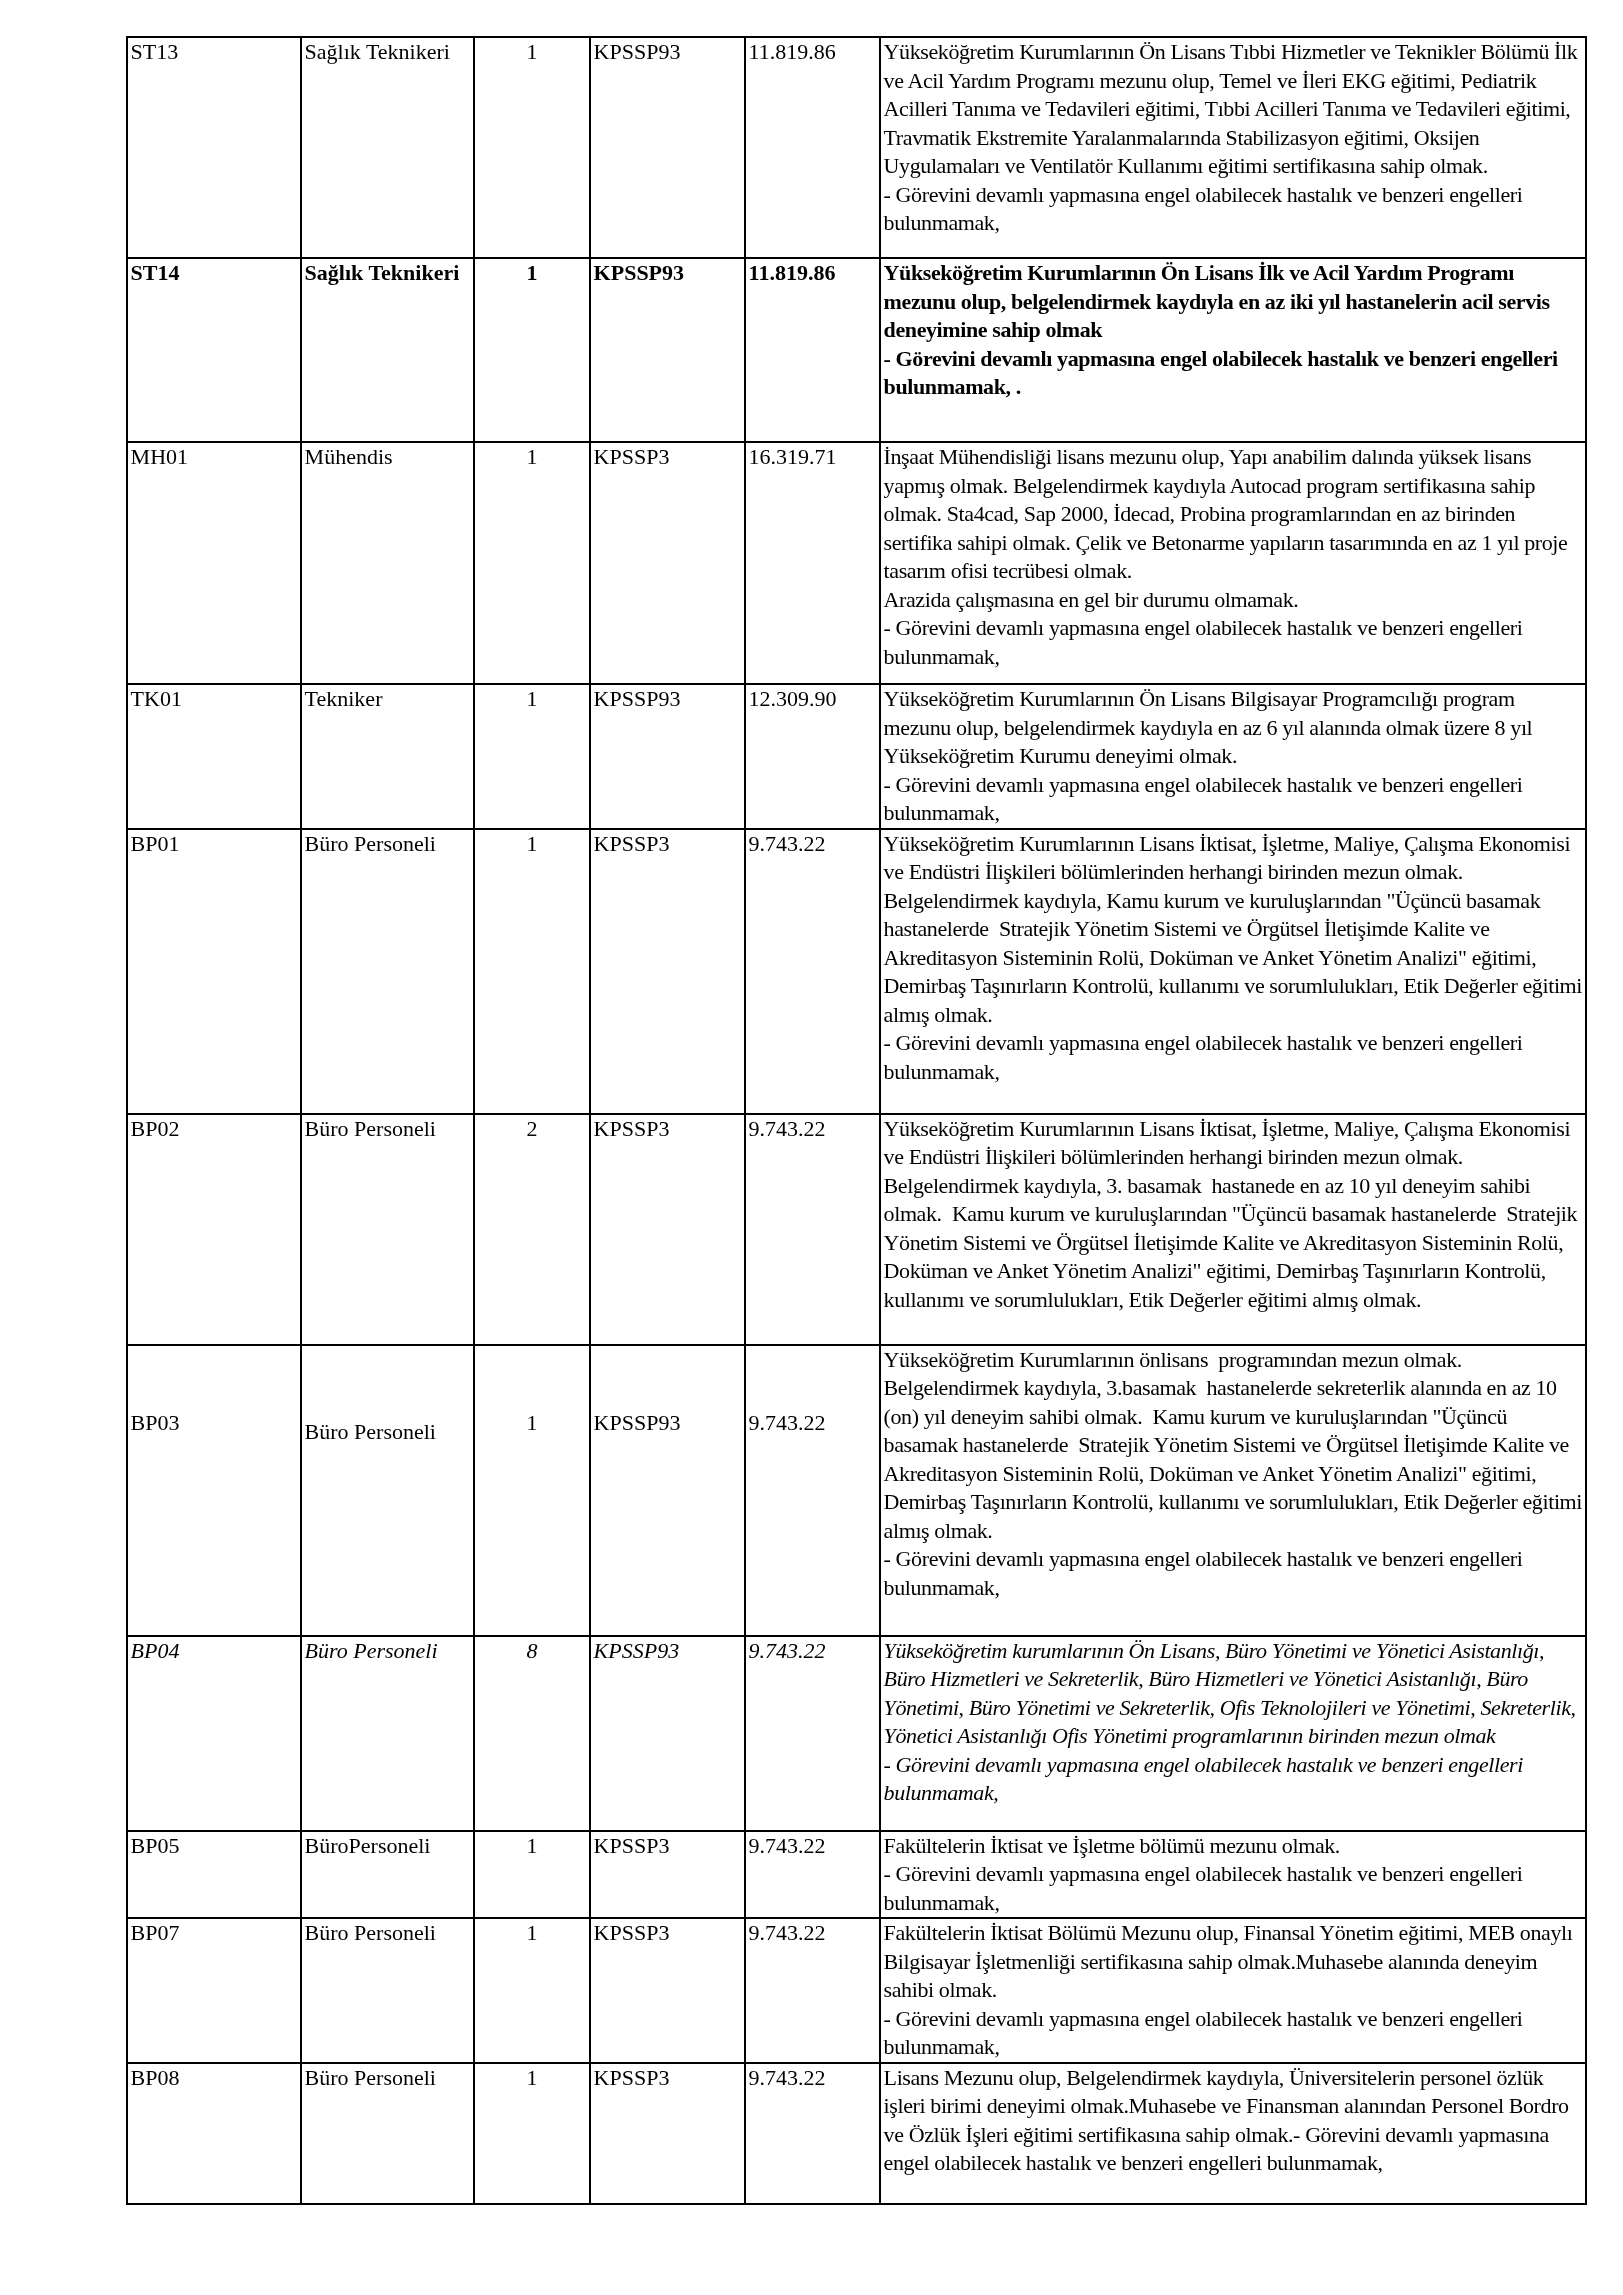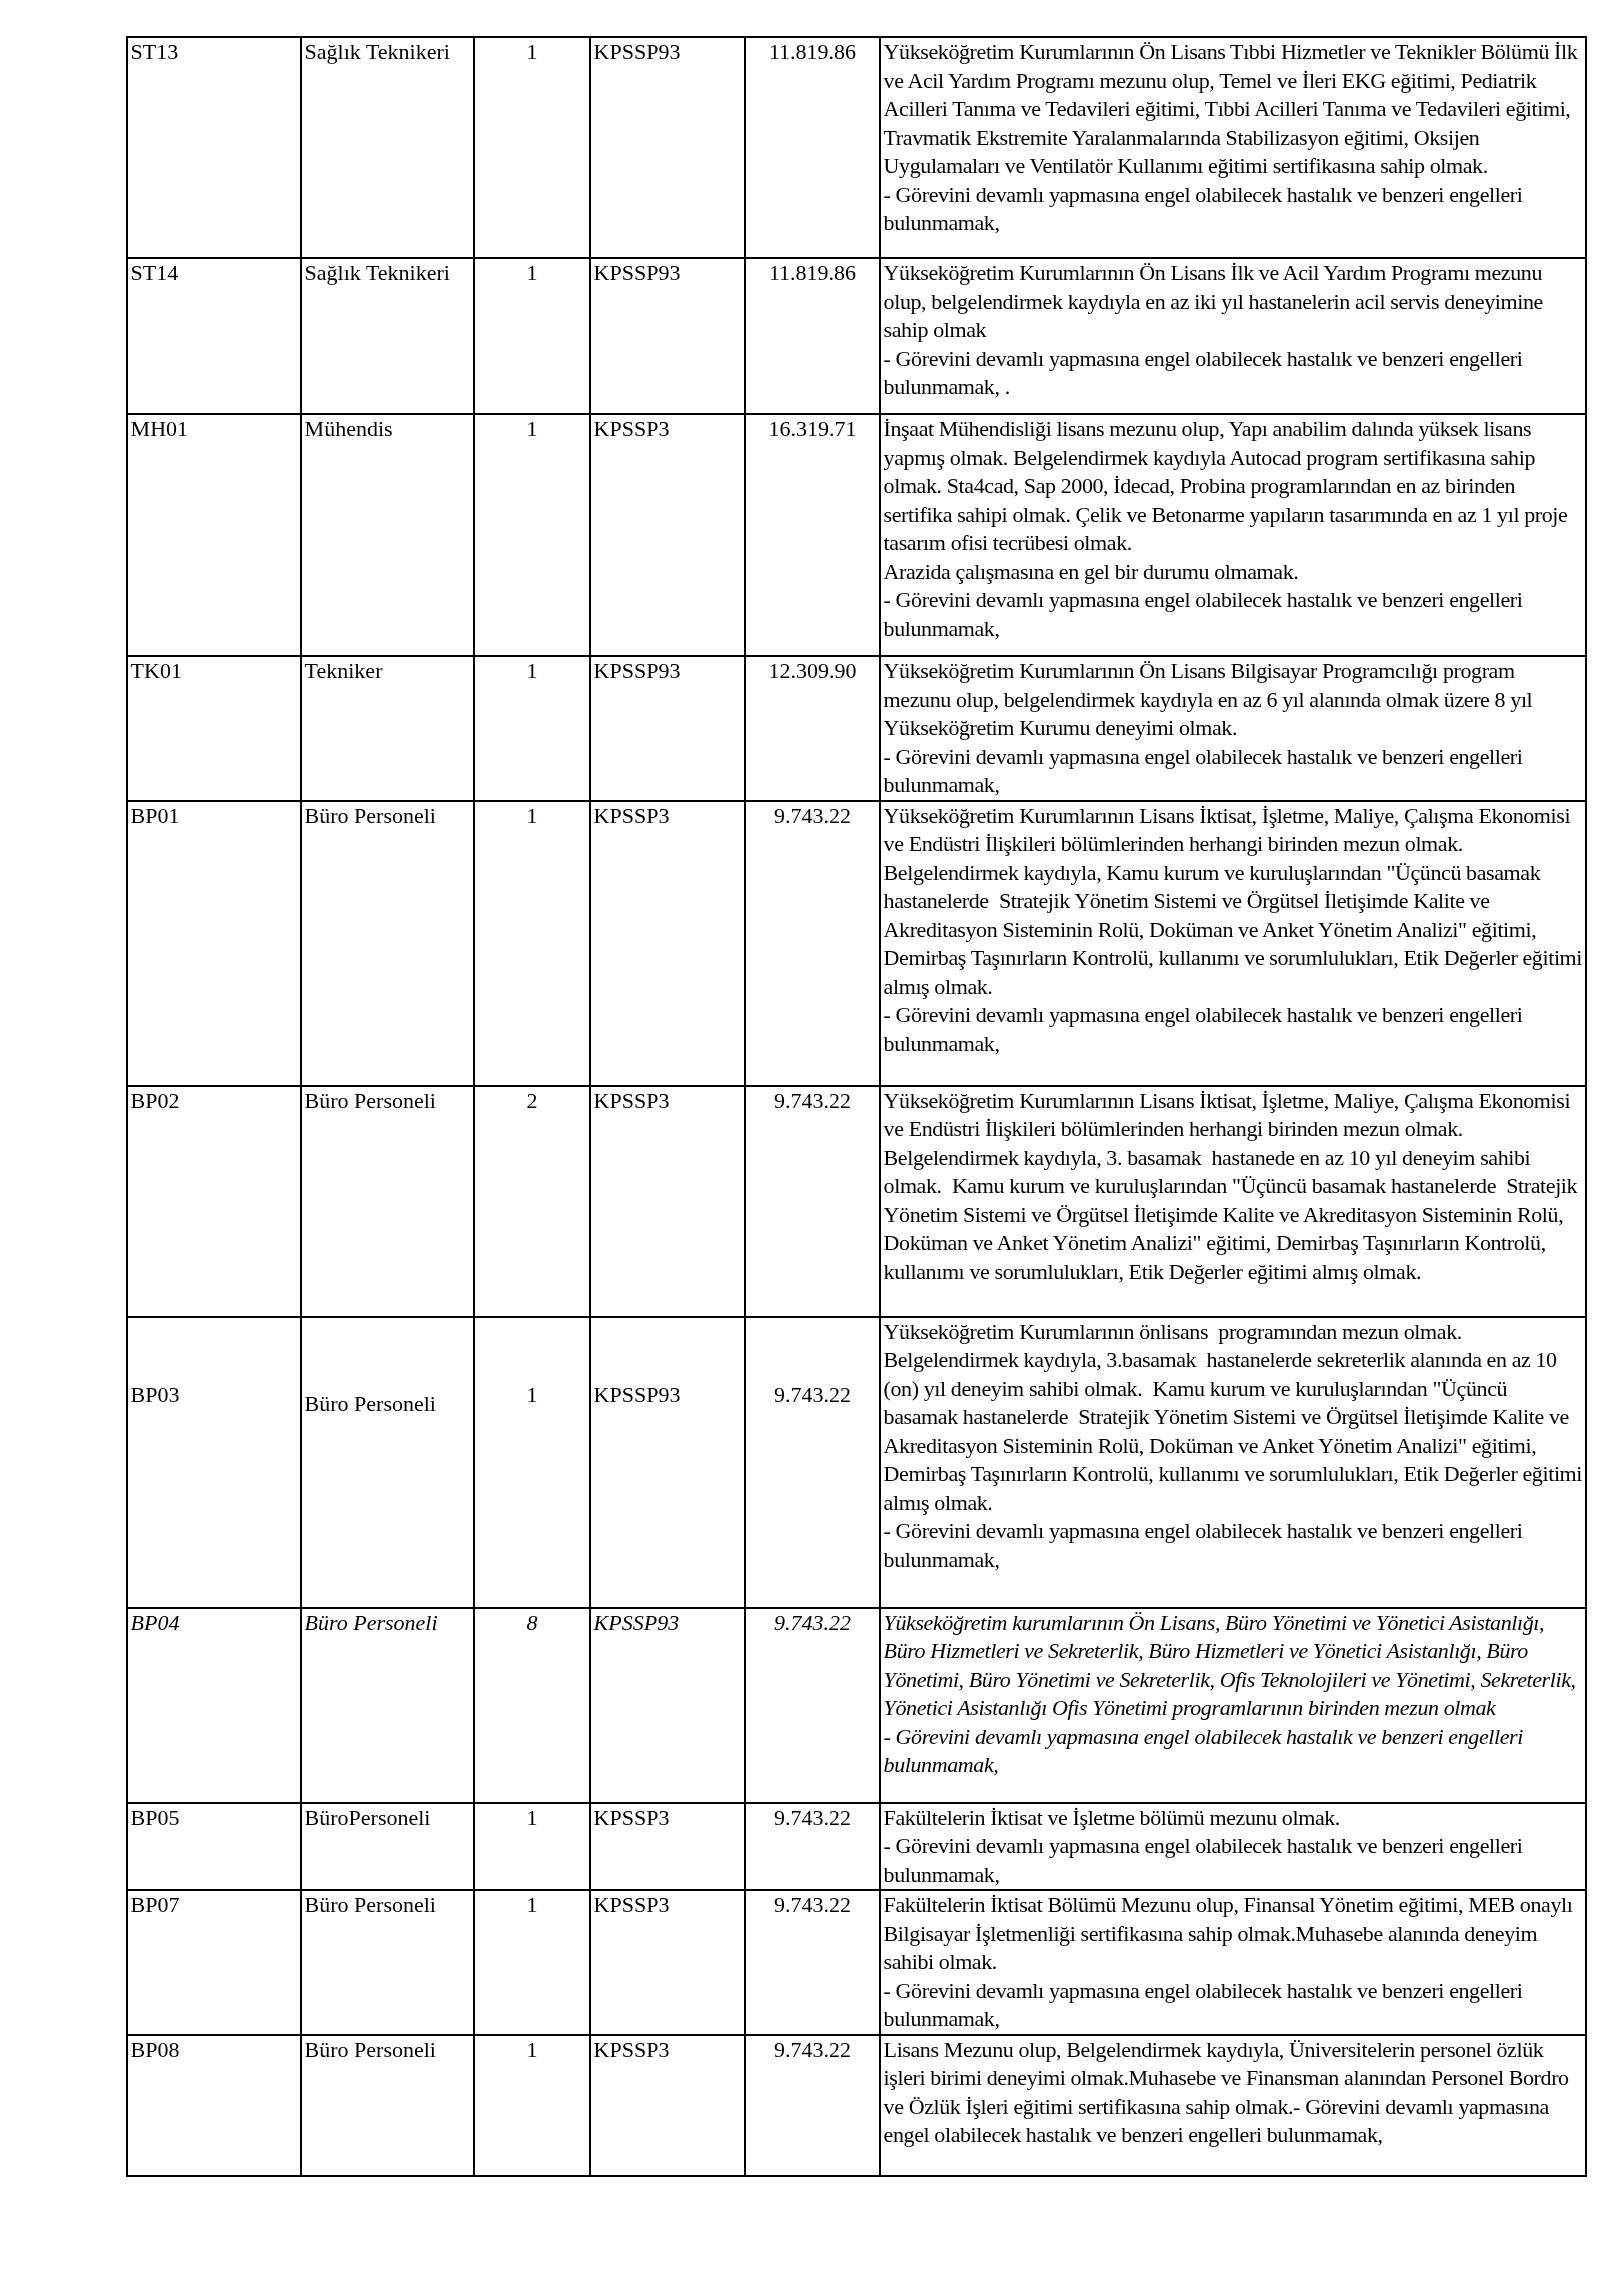--- a/index.html
+++ b/index.html
@@ -26,26 +26,26 @@
   col.c-code { width: 174px; }
   col.c-title { width: 173px; }
   col.c-count { width: 116px; }
   col.c-kpss { width: 155px; }
   col.c-salary { width: 135px; }
   col.c-req { width: 706px; }
   td.code { padding-top: 9.2px; }
   td.title { line-height: 28px; }
   td.count { text-align: center; padding-top: 9.2px; }
   td.kpss { padding-left: 9.2px; padding-top: 9.2px; }
-  td.salary { text-align: center; padding-top: 9.2px; }
+  td.salary { text-align: left; padding-top: 9.2px; }
   td.req { white-space: pre-wrap; letter-spacing: -0.4px; padding-left: 1.3px; padding-right: 1.3px; }
   tr.mid td.code, tr.mid td.count, tr.mid td.kpss, tr.mid td.salary { padding-top: 63px; }
   tr.mid td.title { padding-top: 72px; }
   tr.r-st13 { height: 221px; }
-  tr.r-st14 { height: 156px; }
+  tr.r-st14 { height: 184px; font-weight: bold; }
   tr.r-mh01 { height: 242px; }
   tr.r-tk01 { height: 139px; }
   tr.r-bp01 { height: 285px; margin-top: 27px; }
   tr.r-bp02 { height: 231px; }
   tr.r-bp03 { height: 291px; }
   tr.r-bp04 { height: 195px; font-style: italic; }
   tr.r-bp05 { height: 84px; }
   tr.r-bp06 { height: 83px; }
   tr.r-bp07 { height: 114px; padding-left: 40px; }
   tr.r-bp08 { height: 141px; }

